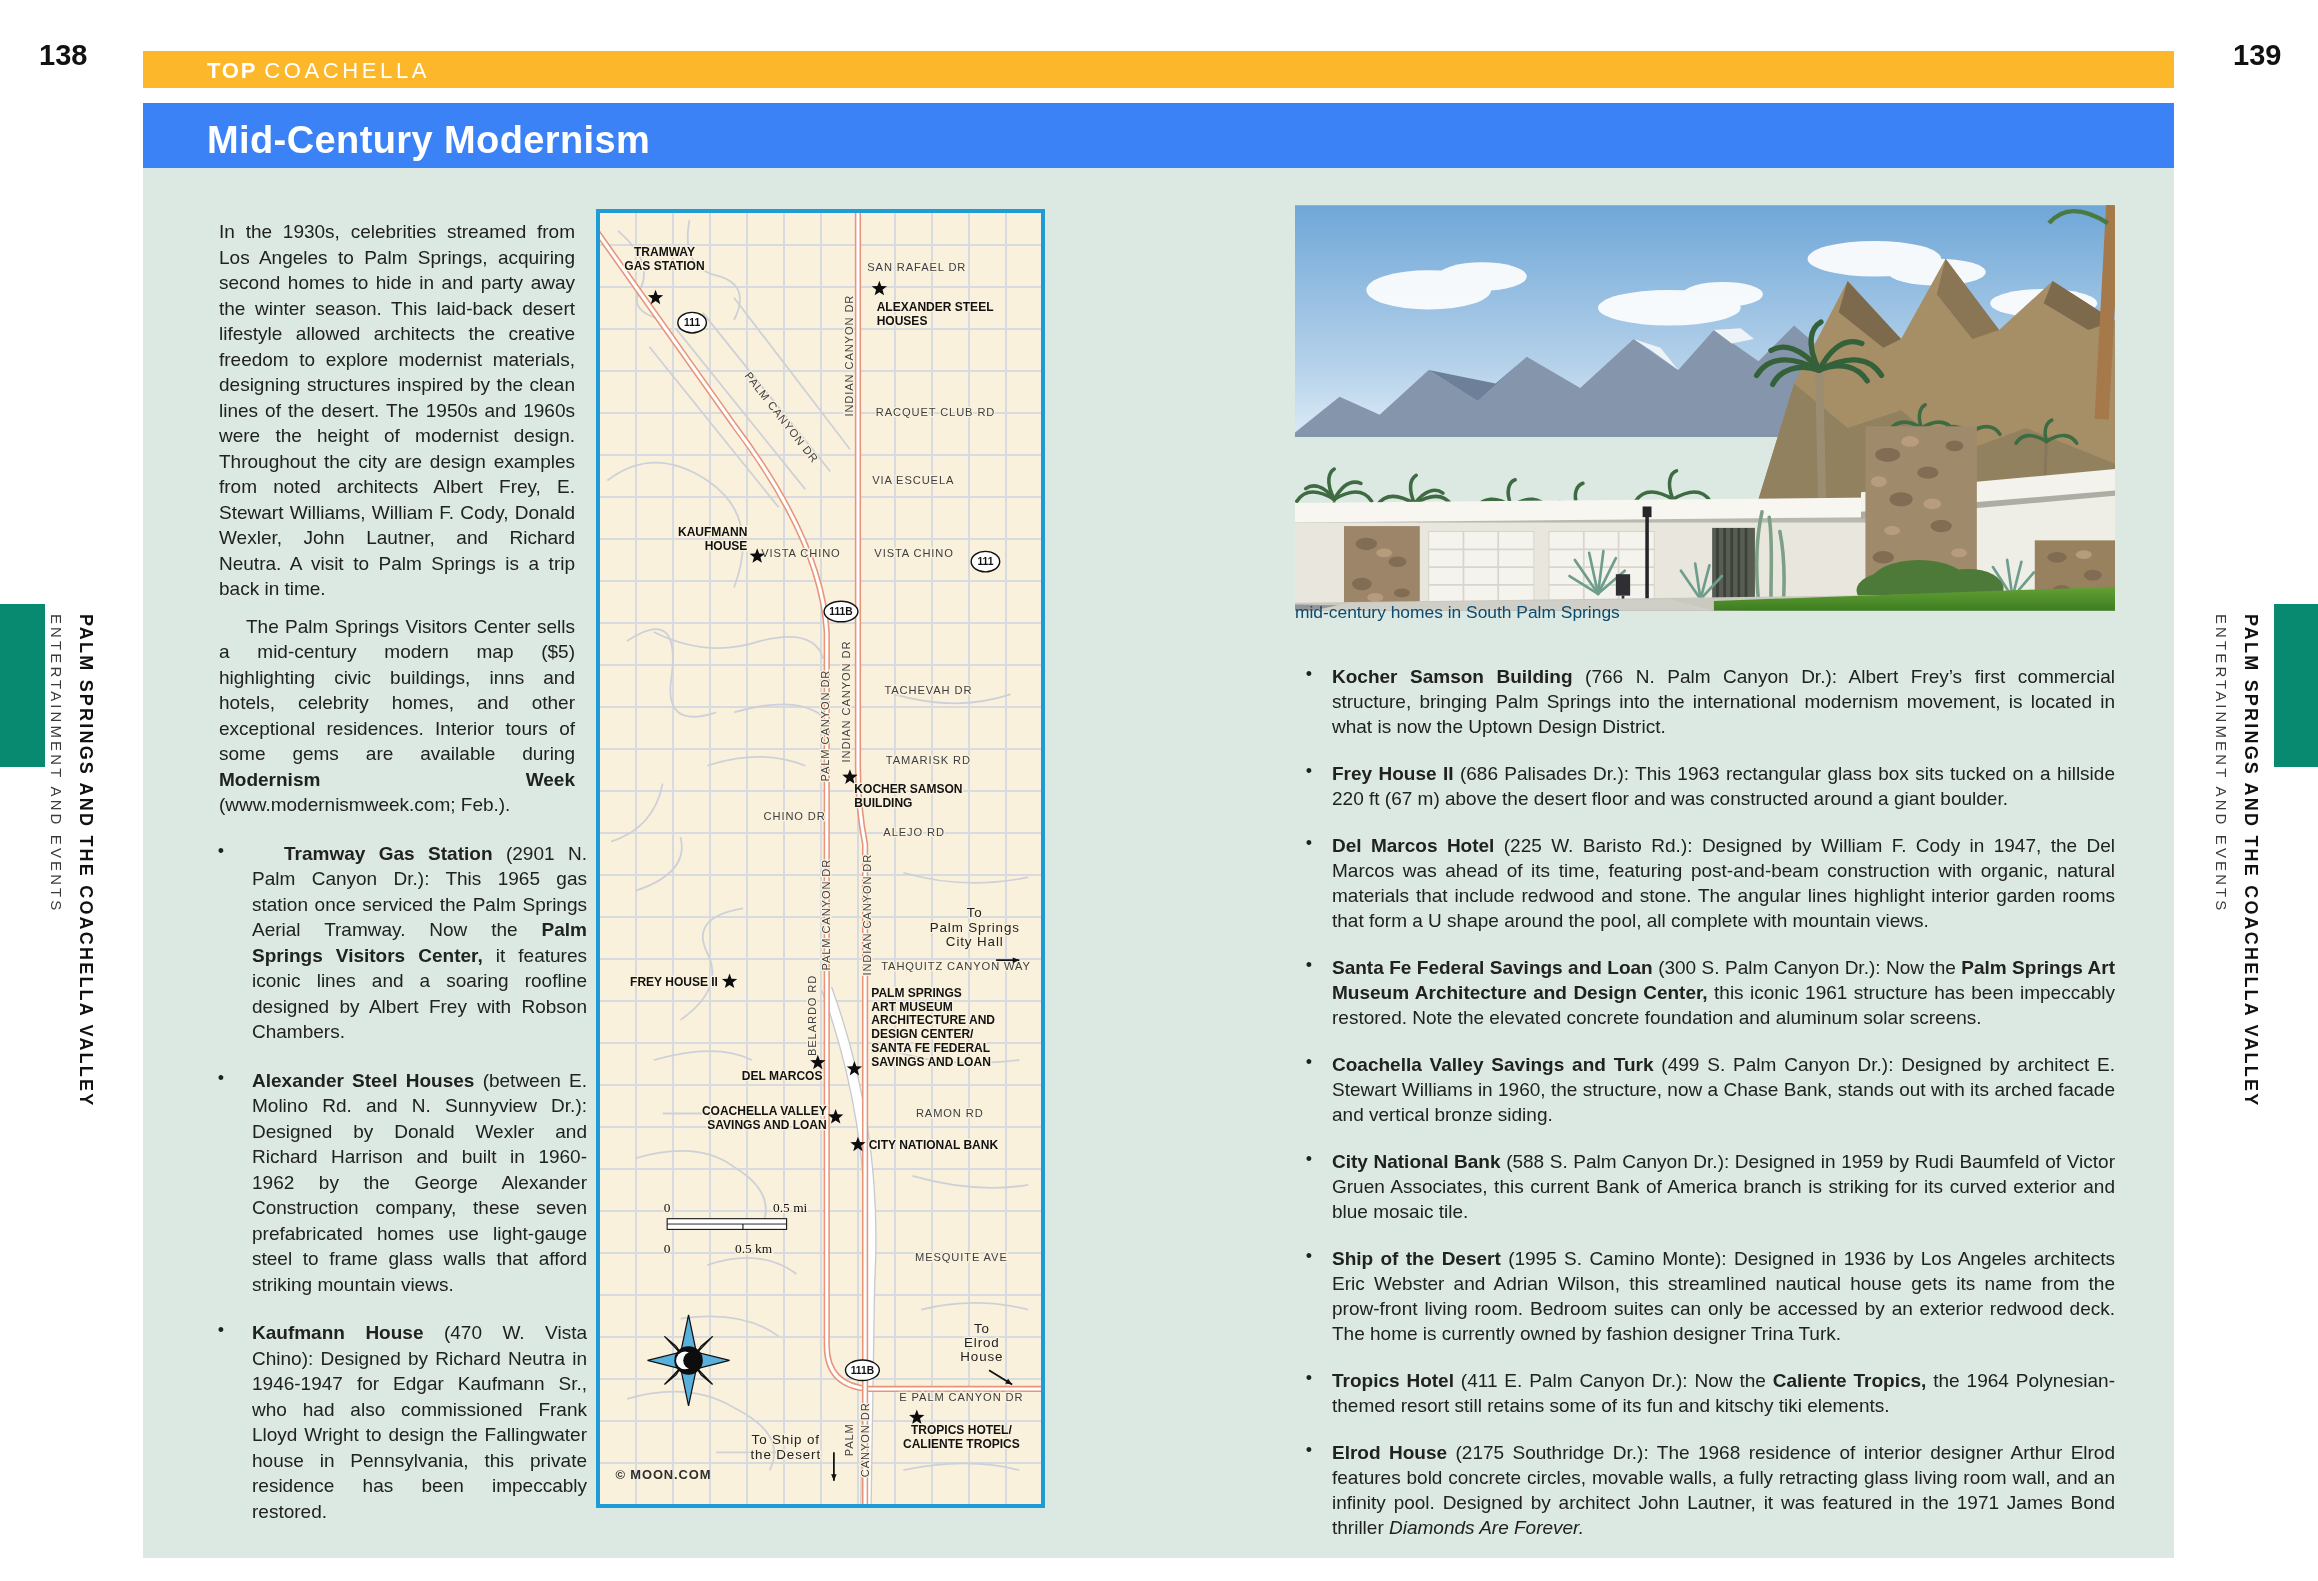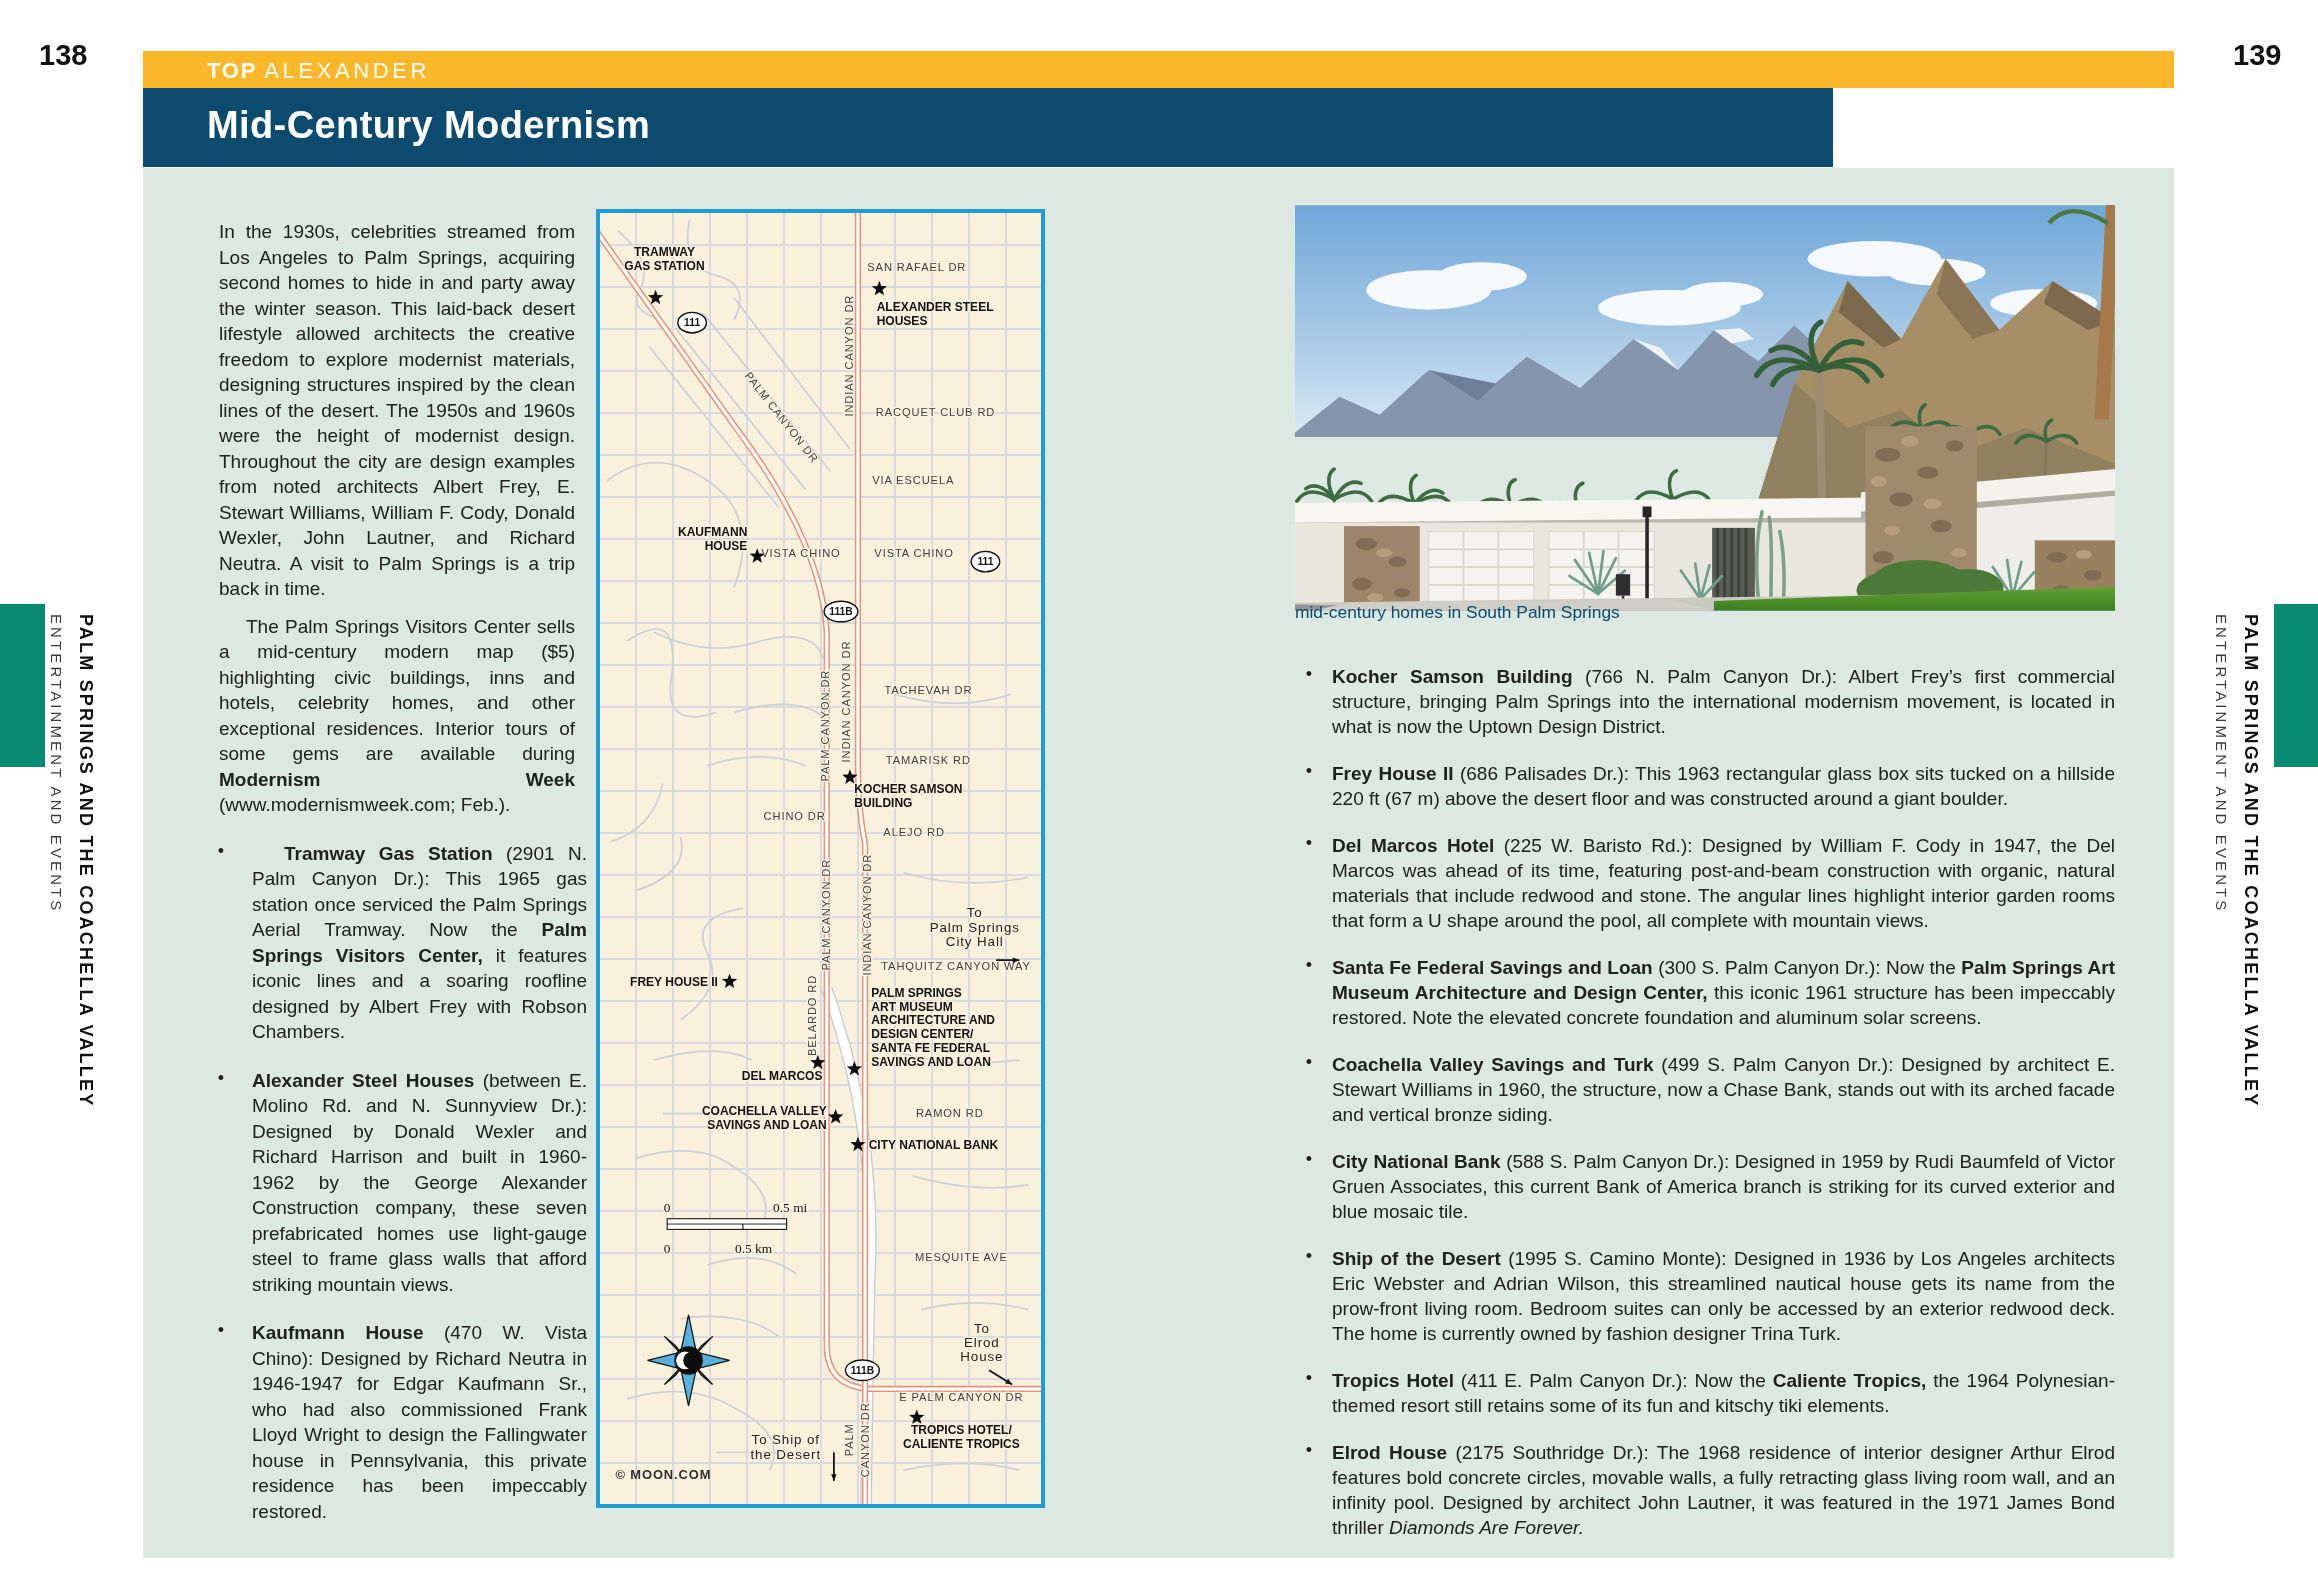--- a/index.html
+++ b/index.html
@@ -6,21 +6,21 @@
   body{font-family:"Liberation Sans",sans-serif;color:#1d1f1e;}
   .spread{position:relative;width:2319px;height:1581px;background:#ffffff;overflow:hidden;}
 
   .pagenum{position:absolute;top:39px;font-size:29px;font-weight:700;color:#111;}
   #pagenum-left{left:39px;}
   #pagenum-right{left:2233px;}
 
   .band-yellow{position:absolute;left:143px;top:51px;width:2031px;height:37px;background:#fcb72a;}
   .kicker{position:absolute;left:64px;top:7.1px;font-size:22px;color:#fff;letter-spacing:3.6px;}
   .kicker b{letter-spacing:1.8px;margin-right:7.1px;}
-  .band-green{position:absolute;left:143px;top:88px;width:1690px;height:79px;background:#0c4a6e;}
+  .band-green{position:absolute;left:143px;top:103px;width:2031px;height:79px;background:#3b82f6;}
   .page-title{position:absolute;left:64px;top:16px;font-size:38px;font-weight:700;color:#ffffff;letter-spacing:0.4px;}
 
   .content{position:absolute;left:143px;top:168px;width:2031px;height:1390px;background:#dce8e2;}
 
   
   .leftcol{position:absolute;left:64px;top:39px;width:380px;font-size:19px;line-height:25.5px;text-align:justify;color:#20221f;}
   .leftcol p{margin:12px;}
   .leftcol p.ind{text-indent:27px;}
   .bullets{margin-top:23px;}
   .bullet-item{position:relative;padding-left:45px;margin-bottom:23px;}
@@ -66,21 +66,21 @@
 </style>
 </head>
 <body>
 
 <div class="spread">
 
   <div class="pagenum" id="pagenum-left">138</div>
   <div class="pagenum" id="pagenum-right">139</div>
 
   <div class="band-yellow">
-    <div class="kicker"><b>TOP</b><span>ALEXANDER</span></div>
+    <div class="kicker"><b>TOP</b><span>COACHELLA</span></div>
   </div>
   <div class="band-green">
     <div class="page-title">Mid-Century Modernism</div>
   </div>
 
   <div class="content">
 
     <div class="leftcol">
       <p><span>In the 1930s, celebrities streamed from Los Angeles to Palm Springs, acquiring second homes to hide in and party away the winter season. This laid-back desert lifestyle allowed architects the creative freedom to explore modernist materials, designing structures inspired by the clean lines of the desert. The 1950s and 1960s were the height of modernist design. Throughout the city are design examples from noted architects Albert Frey, E. Stewart Williams, William F. Cody, Donald Wexler, John Lautner, and Richard Neutra. A visit to Palm Springs is a trip back in time.</span></p>
       <p class="ind"><span>The Palm Springs Visitors Center sells a mid-century modern map ($5) highlighting civic buildings, inns and hotels, celebrity homes, and other exceptional residences. Interior tours of some gems are available during </span><span style="font-weight: 700;">Modernism Week</span><span> (www.modernismweek.com; Feb.).</span></p>

